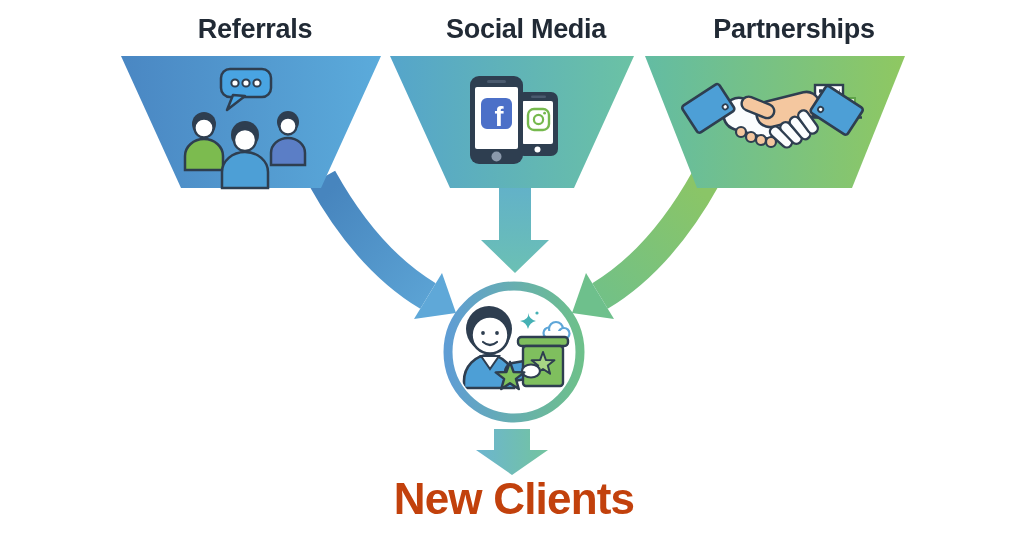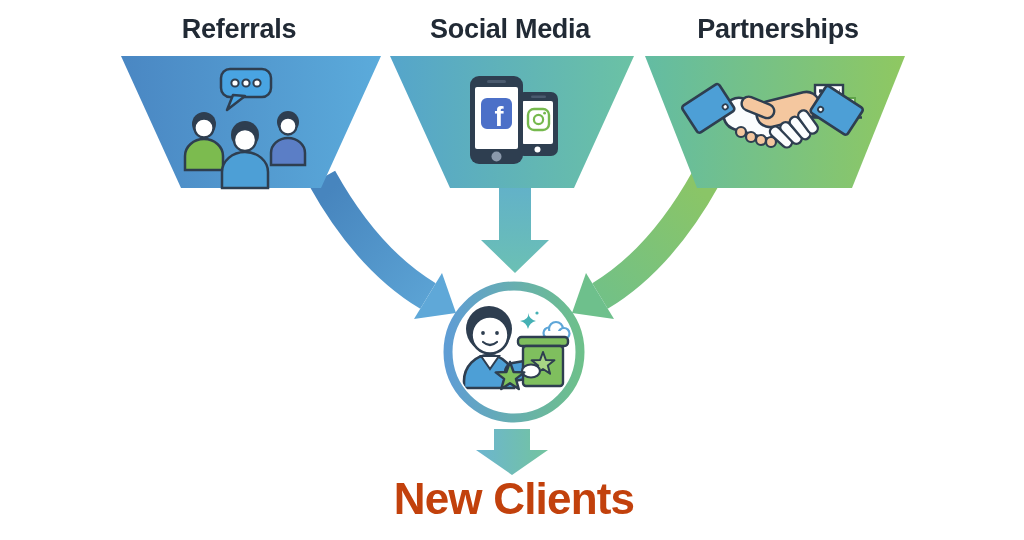--- a/index.html
+++ b/index.html
@@ -5,20 +5,21 @@
   html,body{margin:0;padding:0;background:#ffffff;}
   .stage{
     position:relative;width:1024px;height:540px;overflow:hidden;
     background:#ffffff;font-family:"Liberation Sans",sans-serif;
   }
   .stage svg{position:absolute;inset:0;}
   .src-label{
     position:absolute;top:14px;transform:translateX(-50%);
     font-size:27px;font-weight:700;color:#212A35;white-space:nowrap;
     letter-spacing:-0.3px;
+    margin-left:16px;
   }
   .src-label.l1{left:239px;}
   .src-label.l2{left:510px;}
   .src-label.l3{left:778px;}
   .result-label{
     position:absolute;top:474px;left:514px;transform:translateX(-50%);
     font-size:44px;font-weight:700;color:#c2410c;white-space:nowrap;
     letter-spacing:-0.8px;
   }
 </style>

